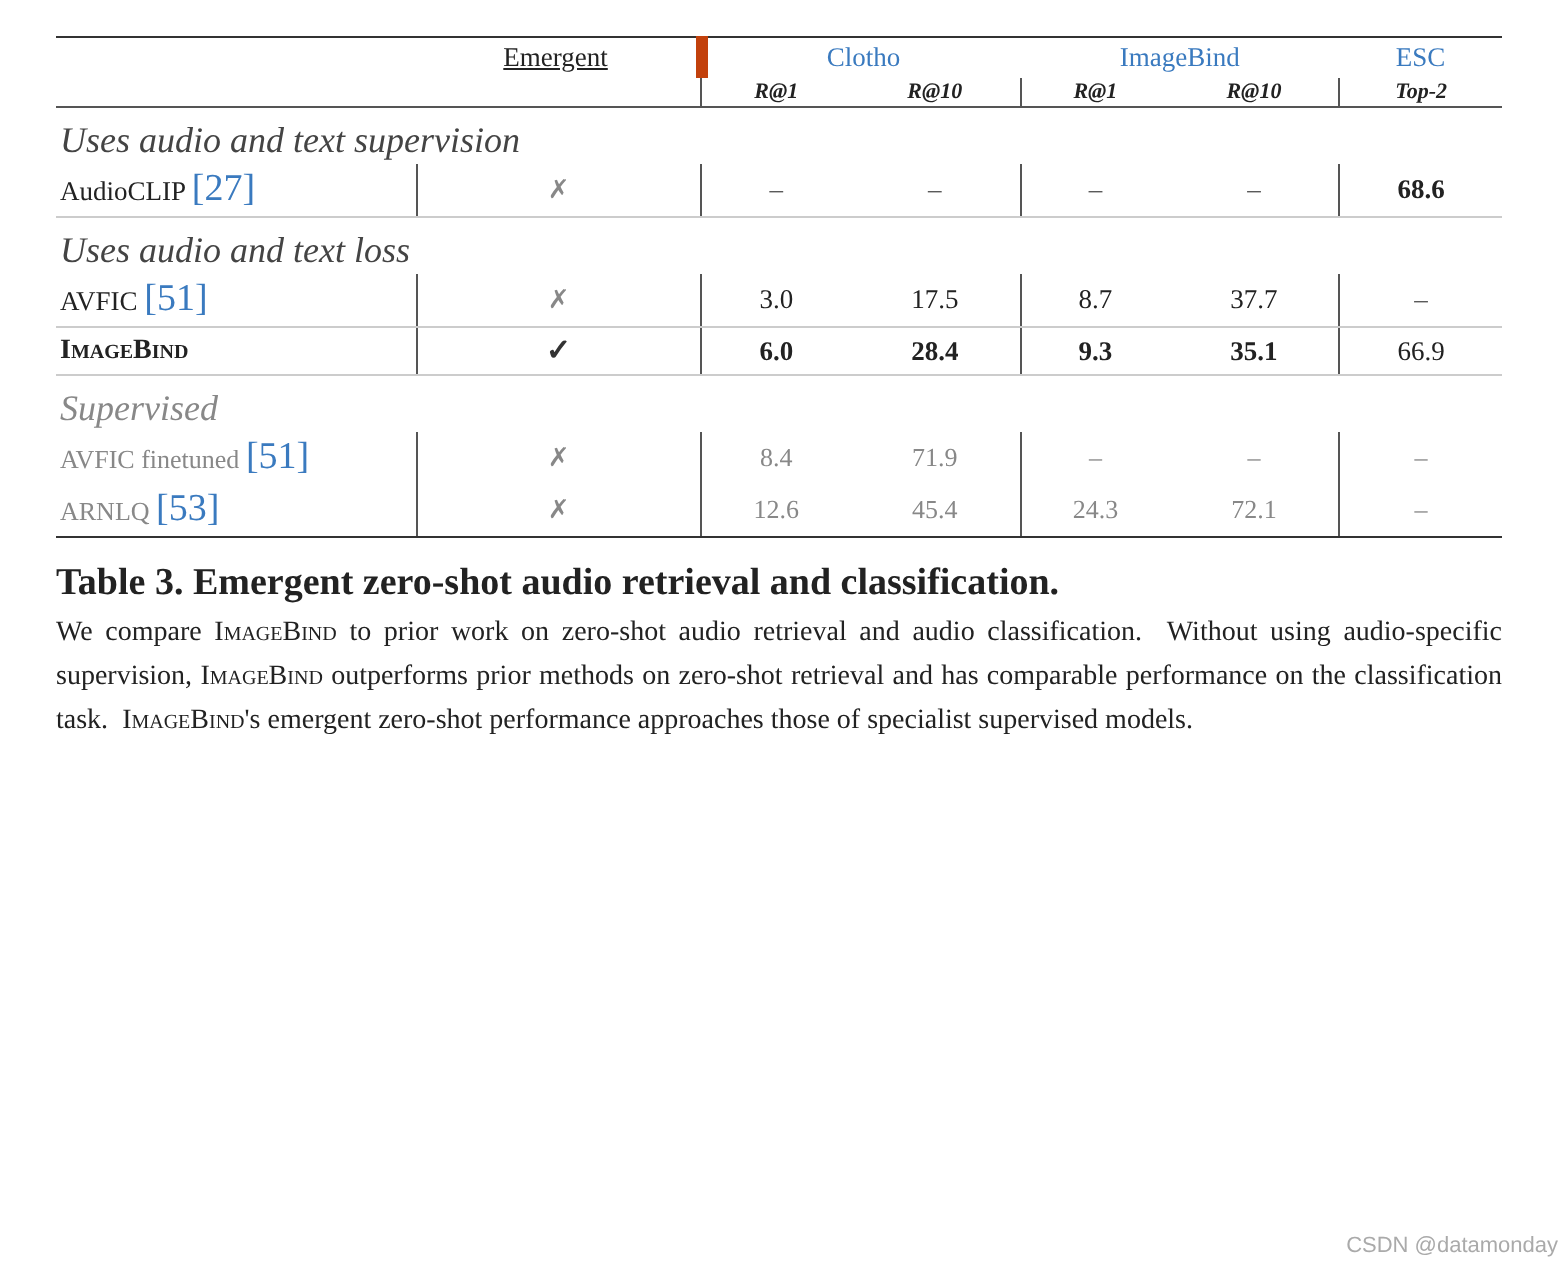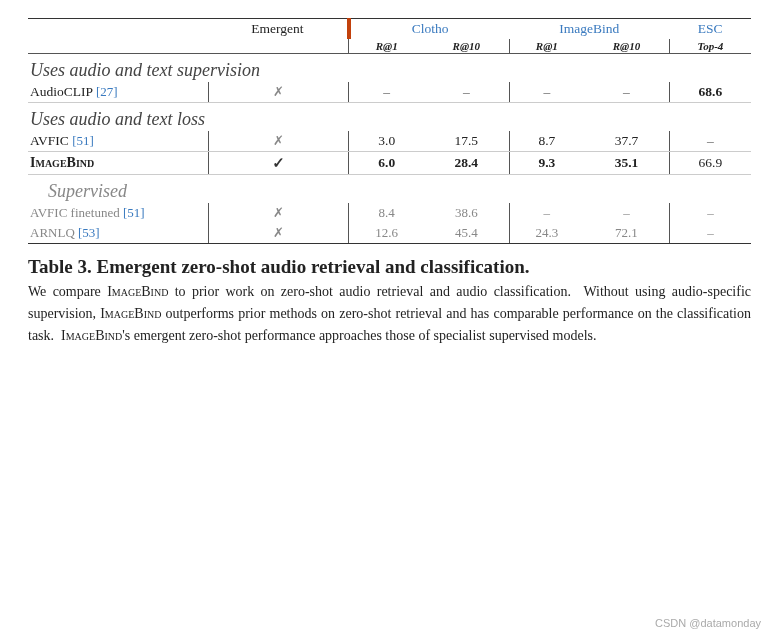--- a/index.html
+++ b/index.html
@@ -114,21 +114,20 @@
     }
 
     .supervised-row td {
       color: #888;
       font-size: 13px;
     }
 
     .supervised-label {
       font-style: italic;
       color: #888;
-      margin-left: 18px;
     }
 
     .caption-area {
       margin-top: 8px;
       font-size: 14px;
       line-height: 1.55;
       text-align: justify;
     }
 
     .caption-title {
@@ -137,51 +136,51 @@
     }
 
     .imagebind-sc {
       font-variant: small-caps;
       font-size: 14px;
     }
 
     .csdn-watermark {
       position: fixed;
       bottom: 12px;
-      right: 18px;
+      right: 0;
       font-size: 11px;
       color: #aaa;
       font-family: Arial, sans-serif;
     }
 
     .ref-link {
       color: #3a7abf;
-      font-size: 13px;
+      font-size: 19px;
     }
   </style>
 </head>
 <body>
 
 <table>
   <thead>
     <tr class="header-row">
       <th style="text-align:left; width:180px; border-top:1.5px solid #333;"></th>
-      <th class="emergent-col" style="border-top:1.5px solid #333; border-right:4px solid #c2410c;">Emergent</th>
+      <th class="emergent-col" style="border-top:1.5px solid #333; border-right:6px solid #c2410c;text-decoration:underline;">Emergent</th>
       <th colspan="2" class="clotho-header" style="border-top:1.5px solid #333;">Clotho</th>
       <th colspan="2" class="audiocaps-header" style="border-top:1.5px solid #333;">ImageBind</th>
       <th class="esc-header" style="border-top:1.5px solid #333;">ESC</th>
     </tr>
     <tr class="subheader-row">
       <th style="text-align:left;"></th>
       <th class="emergent-col" style="border-right:1px solid #555; border-bottom:1px solid #555;"></th>
       <th style="border-bottom:1px solid #555;">R@1</th>
       <th class="clotho-group" style="border-bottom:1px solid #555; border-right:1px solid #555;">R@10</th>
       <th style="border-bottom:1px solid #555;">R@1</th>
       <th class="audiocaps-group" style="border-bottom:1px solid #555; border-right:1px solid #555;">R@10</th>
-      <th style="border-bottom:1px solid #555;">Top-4</th>
+      <th style="border-bottom:1px solid #555;">Top-2</th>
     </tr>
   </thead>
   <tbody>
 
     <tr class="section-label">
       <td colspan="7"><span>Uses audio and text supervision</span></td>
     </tr>
     <tr class="data-row">
       <td class="model-name">AudioCLIP <span class="ref-link">[27]</span></td>
       <td class="emergent-cell"><span class="cross-mark">✗</span></td>
@@ -227,21 +226,21 @@
       <td colspan="7" style="border-bottom:1px solid #ccc; padding:0;"></td>
     </tr>
 
     <tr class="section-label">
       <td colspan="7"><span class="supervised-label">Supervised</span></td>
     </tr>
     <tr class="data-row supervised-row">
       <td class="model-name" style="color:#888;">AVFIC finetuned <span class="ref-link" style="color:#3a7abf;">[51]</span></td>
       <td class="emergent-cell" style="color:#888;"><span class="cross-mark">✗</span></td>
       <td style="color:#888;">8.4</td>
-      <td class="clotho-r10" style="color:#888;">38.6</td>
+      <td class="clotho-r10" style="color:#888;">71.9</td>
       <td class="dash-val">–</td>
       <td class="audiocaps-r10 dash-val">–</td>
       <td class="dash-val">–</td>
     </tr>
     <tr class="data-row supervised-row">
       <td class="model-name" style="color:#888;">ARNLQ <span class="ref-link" style="color:#3a7abf;">[53]</span></td>
       <td class="emergent-cell" style="color:#888;"><span class="cross-mark">✗</span></td>
       <td style="color:#888;">12.6</td>
       <td class="clotho-r10" style="color:#888;">45.4</td>
       <td style="color:#888;">24.3</td>

